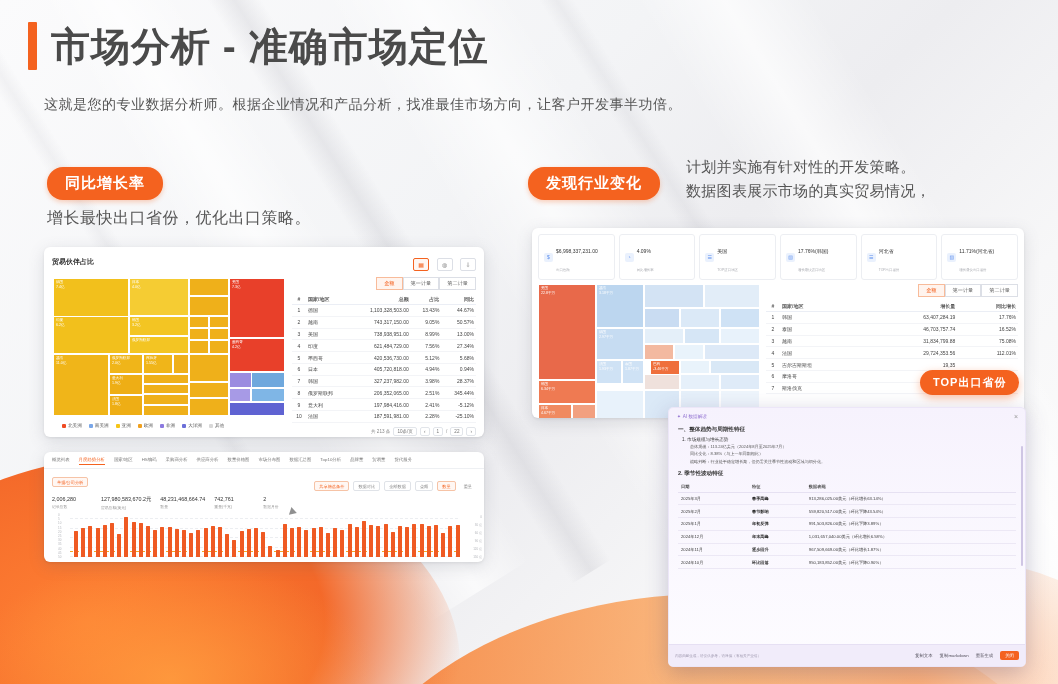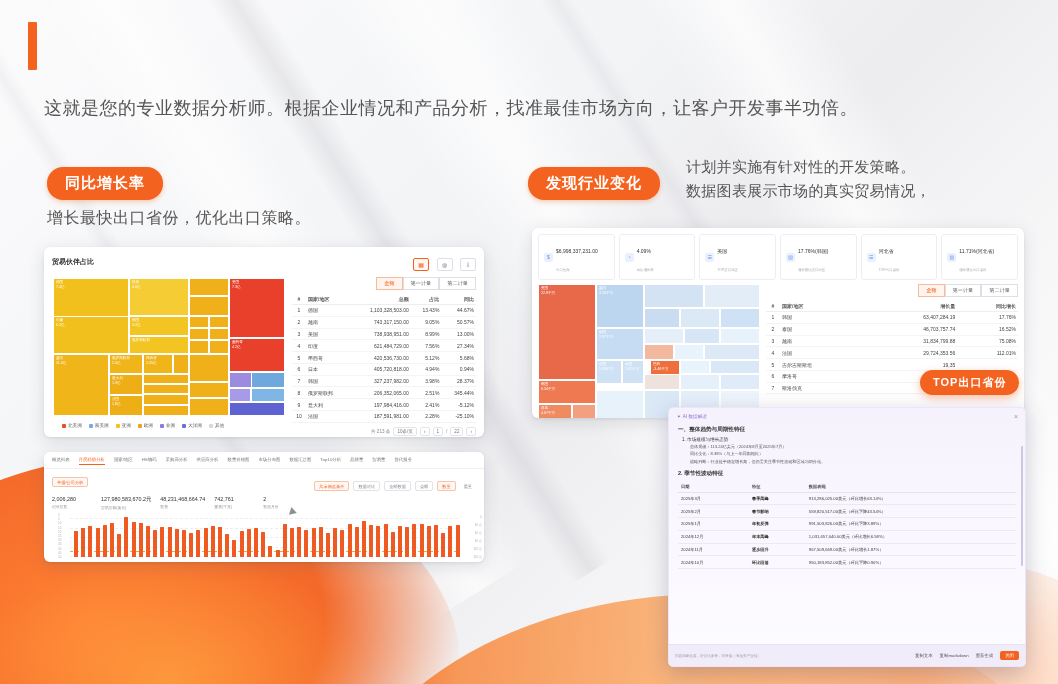--- a/index.html
+++ b/index.html
@@ -24,21 +24,21 @@
     border-radius:50% 50% 0 0 / 100% 100% 0 0;opacity:.9;}
   #bg-orange-4{position:absolute;right:-120px;bottom:-200px;width:520px;height:330px;border-radius:50%;
     background:radial-gradient(ellipse at 50% 40%,#ff8a3d 0%,rgba(255,138,61,0) 70%);opacity:.55;}
 
   
   #header{position:absolute;left:0;top:0;width:1058px;height:140px;z-index:5;}
   #title-row{position:absolute;left:28px;top:22px;display:flex;align-items:center;}
   #title-bar{width:9px;height:48px;background:#f4621f;margin-right:14px;border-radius:1px;}
   .title-dark{font-size:39px;font-weight:bold;color:#4a4a4a;letter-spacing:1px;line-height:1;}
   .title-orange{font-size:35px;font-weight:bold;color:#f4621f;letter-spacing:1px;line-height:1;margin-left:10px;}
-  #subtitle{position:absolute;left:44px;top:96px;font-size:18px;color:#555;letter-spacing:.5px;}
+  #subtitle{position:absolute;left:44px;top:96px;font-size:14px;color:#555;letter-spacing:.5px;}
 
   
   #logo{position:absolute;right:14px;top:4px;display:flex;align-items:center;}
   #logo-mark{width:48px;height:48px;border-radius:50%;
     background:radial-gradient(circle at 50% 50%,#ffffff 0 22%,#9a9a9a 22% 34%,#5f5f5f 34% 42%,#f4621f 42% 100%);
     box-shadow:0 0 0 1px rgba(0,0,0,.06);position:relative;}
   #logo-mark:after{content:"";position:absolute;left:9px;top:9px;width:30px;height:30px;border-radius:50%;
     background:radial-gradient(circle at 40% 35%,#fdfdfd 0 38%,#bdbdbd 50%,#6e6e6e 78%,#4a4a4a 100%);}
   #logo-text{margin-left:7px;line-height:1;}
   #logo-en{font-size:19px;font-weight:bold;letter-spacing:.5px;}
@@ -168,20 +168,21 @@
   <div class="bg-dark" style="left:60px;top:-260px;width:26px;height:900px;opacity:.3;"></div>
   <div id="bg-orange-3"></div>
   <div id="bg-orange-1"></div>
   <div id="bg-orange-2"></div>
   <div id="bg-orange-4"></div>
 </div>
 
 <div id="header">
   <div id="title-row">
     <div id="title-bar"></div>
+    <span class="title-dark">市场分析 - 准确市场定位</span>
   </div>
   <div id="subtitle">这就是您的专业数据分析师。根据企业情况和产品分析，找准最佳市场方向，让客户开发事半功倍。</div>
 
 </div>
 
 <div class="pill" id="pill-left">同比增长率</div>
 <div id="caption-left">增长最快出口省份，优化出口策略。</div>
 <div class="pill" id="pill-right">发现行业变化</div>
 <div id="caption-right">
   <div>计划并实施有针对性的开发策略。</div>

